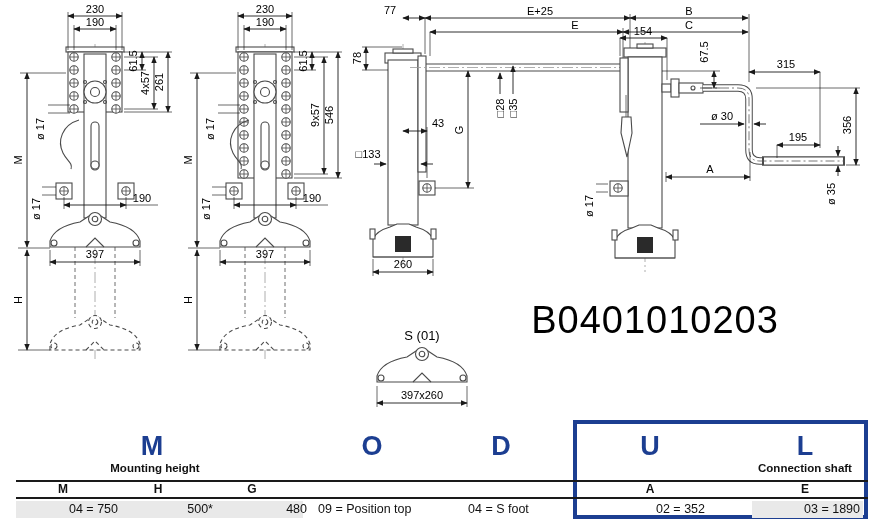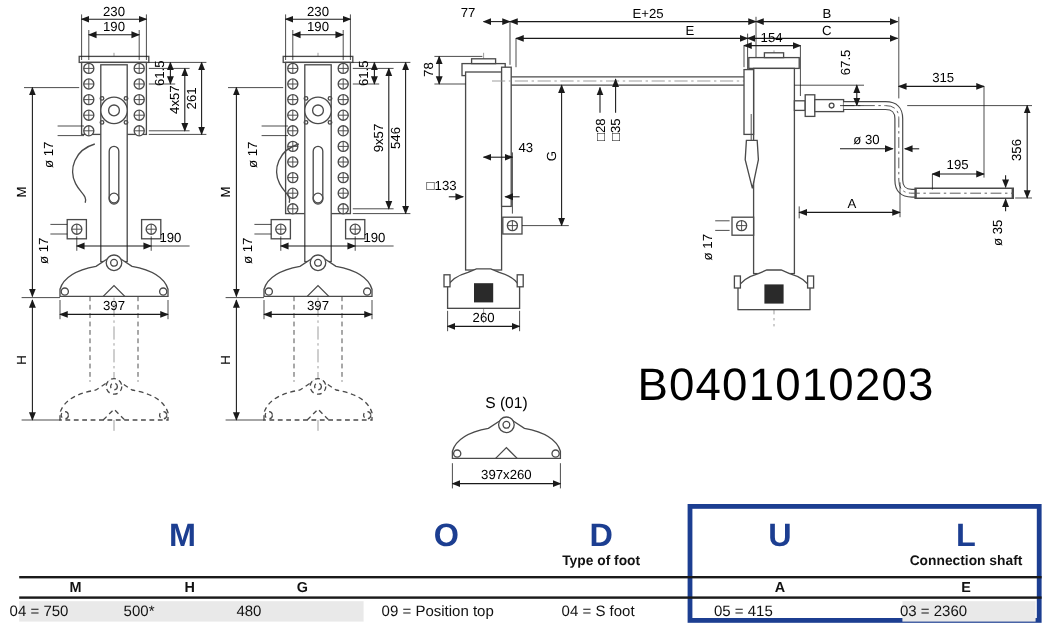--- a/index.html
+++ b/index.html
@@ -26,21 +26,21 @@
   .tbl{position:absolute;left:0;top:418px;width:874px;height:110px}
   .tl{position:absolute;top:14px;width:150px;text-align:center;
       font-size:27px;font-weight:bold;color:#1c3e91;line-height:28px}
   .tt{position:absolute;top:44px;width:220px;text-align:center;
       font-size:11.5px;font-weight:bold;color:#111}
   .hline{position:absolute;left:16px;width:852px;height:2px;background:#1a1a1a}
   .sub{position:absolute;top:64px;width:80px;text-align:center;
        font-size:12px;font-weight:bold;color:#111}
   .band{position:absolute;top:83px;height:17px;background:#e9e9e9}
   .val{position:absolute;top:84px;font-size:12.5px;color:#111;white-space:nowrap}
-  .valc{width:110px;text-align:left}
+  .valc{width:110px;text-align:right}
   .bluebox{position:absolute;left:573px;top:2px;width:295px;height:99px;
            border:4px solid #1c3e91;box-sizing:border-box}
 </style>
 </head>
 <body>
 
 <div class="screen">
 
 <svg width="874" height="425" viewBox="0 0 874 425">
   <defs>
@@ -366,38 +366,38 @@
 
 <div class="tbl">
   <div class="bluebox"></div>
 
   <div class="tl" style="left:77px">M</div>
   <div class="tl" style="left:297px">O</div>
   <div class="tl" style="left:426px">D</div>
   <div class="tl" style="left:575px">U</div>
   <div class="tl" style="left:730px">L</div>
 
-  <div class="tt" style="left:391px">Type of foot</div>
+  <div class="tt" style="left:45px">Mounting height</div>
   <div class="tt" style="left:695px">Connection shaft</div>
 
   <div class="hline" style="top:62px"></div>
 
   <div class="sub" style="left:23px">M</div>
   <div class="sub" style="left:118px">H</div>
   <div class="sub" style="left:212px">G</div>
   <div class="sub" style="left:610px">A</div>
   <div class="sub" style="left:765px">E</div>
 
   <div class="hline" style="top:79px"></div>
 
   <div class="band" style="left:16px;width:287px"></div>
   <div class="band" style="left:752px;width:111px"></div>
 
   <div class="val valc" style="left:8px">04  =  750</div>
   <div class="val valc" style="left:103px">500*</div>
   <div class="val valc" style="left:197px">480</div>
   <div class="val" style="left:318px">09  =  Position top</div>
   <div class="val" style="left:468px">04  = S foot</div>
-  <div class="val valc" style="left:595px">05  = 415</div>
-  <div class="val valc" style="left:750px">03  = 2360</div>
+  <div class="val valc" style="left:595px">02  = 352</div>
+  <div class="val valc" style="left:750px">03  = 1890</div>
 </div>
 
 </div>
 
 </body></html>

